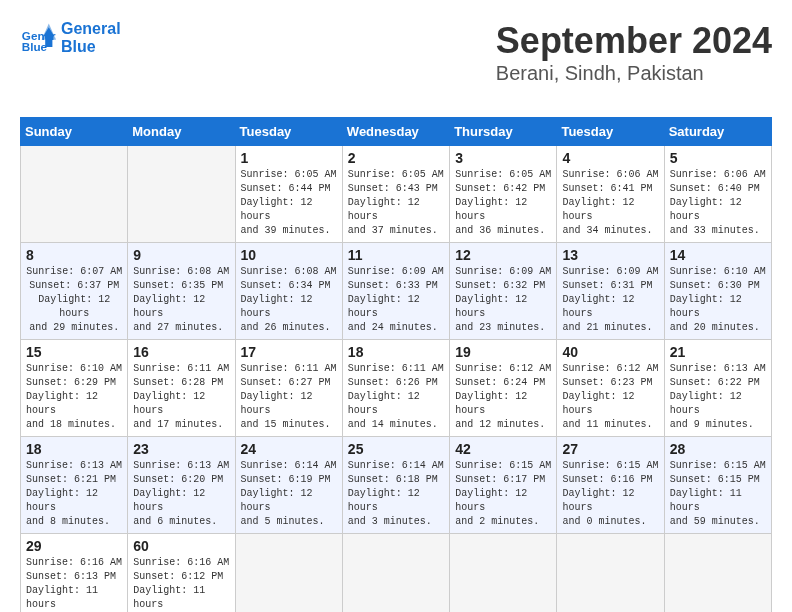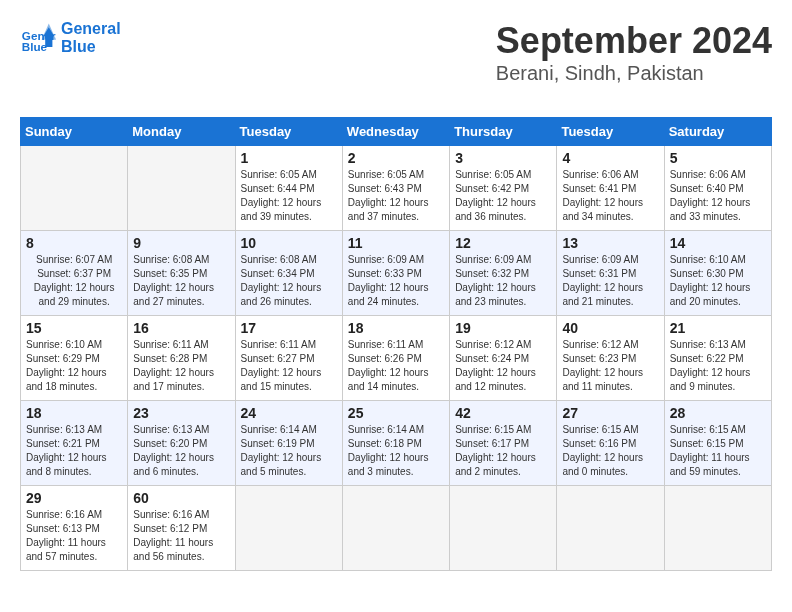--- a/index.html
+++ b/index.html
@@ -68,20 +68,21 @@
       font-size: 14px;
       font-weight: bold;
       color: #222;
       display: block;
       margin-bottom: 2px;
     }
     .day-info {
       font-size: 10px;
       color: #333;
       line-height: 1.4;
+      font-family: Liberation Mono, monospace;
     }
     .empty-cell {
       background: #f5f5f5 !important;
     }
   </style>
 </head>
 <body>
 
 <div class="header">
   <div class="logo">

